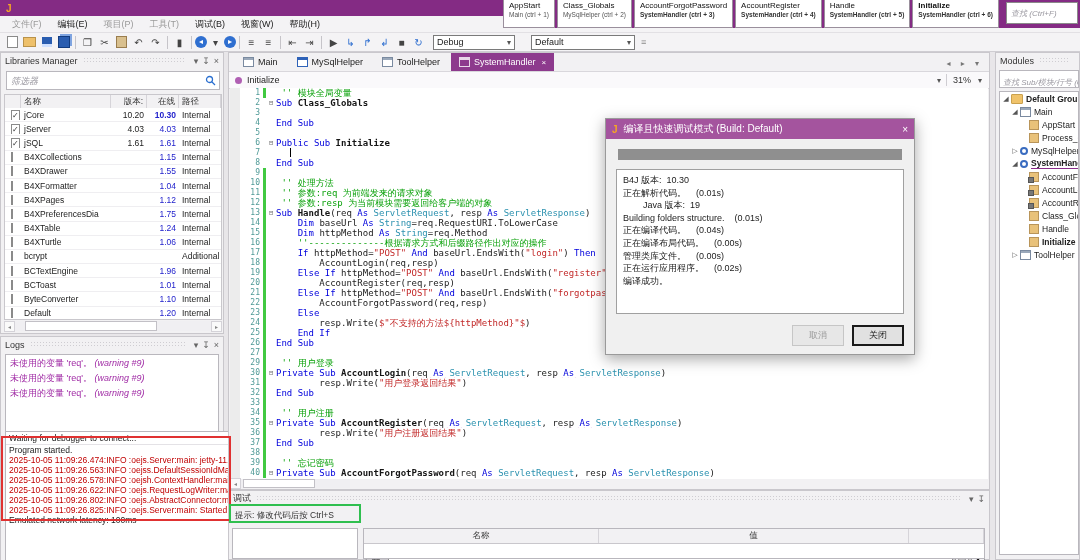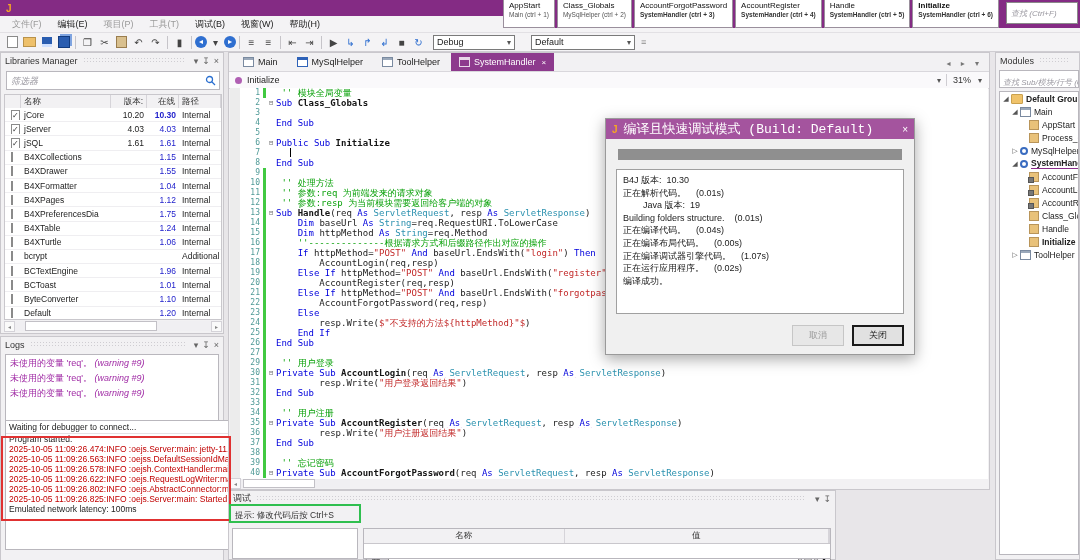--- a/index.html
+++ b/index.html
@@ -53,21 +53,21 @@
   .lc{padding:0 3px;box-sizing:border-box;overflow:hidden;white-space:nowrap;}
   .cb{width:9px;height:9px;border:1px solid #8a8a8a;background:#fff;margin-left:3px;font-size:8px;line-height:8px;color:#333;text-align:center;}
   .w-chk{width:16px;flex:none;}.w-name{width:90px;flex:none;}.w-ver{width:36px;flex:none;text-align:right;}.w-onl{width:32px;flex:none;text-align:right;}.w-path{flex:1;}
   .onl{color:#2222cc;}.onl.b{font-weight:bold;}
   .lhscroll{position:absolute;left:3px;top:268px;width:218px;height:10px;background:#f0eff2;display:flex;align-items:center;}
   .lthumb{height:8px;background:#fff;border:1px solid #c2c0c6;width:130px;margin-left:10px;}
   .sbtn{width:9px;height:9px;font-size:6px;color:#888;display:flex;align-items:center;justify-content:center;border:1px solid #d4d2d8;background:#fafafa;}
   
   #warnBox{position:absolute;left:4px;top:17px;width:214px;height:88px;}
   .warnline{font-size:9px;color:#a02ba5;padding:2px 4px 0 4px;white-space:nowrap;overflow:hidden;}
-  #logBox{position:absolute;left:4px;top:83px;width:250px;height:130px;}
+  #logBox{position:absolute;left:4px;top:94px;width:250px;height:130px;}
   .logline{font-size:8.5px;line-height:10px;padding:0 3px;white-space:nowrap;overflow:hidden;}
   .logline.red{color:#c00000;}
   .logline.dark{color:#1c1c1c;}
   .logstatus{font-size:8.5px;color:#1c1c1c;padding:1px 3px;border-bottom:1px solid #e4e2e6;white-space:nowrap;overflow:hidden;}
   
   #editor{position:absolute;left:228px;top:52px;width:762px;height:438px;background:#f2f1f3;border:1px solid #c9c7cc;box-sizing:border-box;}
   .etabs{height:18px;display:flex;align-items:flex-end;background:#f2f1f3;padding-left:6px;position:relative;}
   .etab{height:16px;display:flex;align-items:center;font-size:9px;color:#222;background:#f2f1f3;padding:0 7px;margin-right:3px;border:1px solid transparent;white-space:nowrap;}
   .etab .eticon{width:9px;height:8px;border:1px solid #7a8aa0;background:#fff;box-shadow:inset 0 2px 0 #9aa8ba;margin-right:4px;flex:none;}
   .etab .eticon.cls{border:1px solid #2e62b8;box-shadow:inset 0 2px 0 #2e62b8;}
@@ -93,21 +93,21 @@
   .tk-t{color:#2b91af;}
   .tk-s{color:#c22828;}
   .tk-c{color:#09a109;}
   .tk-n{color:#151515;font-weight:bold;}
   .tk-p{color:#1a1a1a;}
   .u{text-decoration:underline;text-decoration-style:wavy;text-decoration-color:#cf6ad8;}
   .caret{display:inline-block;border-left:1px solid #000;height:9px;margin-left:14px;}
   .ehscroll{position:absolute;left:1px;bottom:1px;height:9px;width:120px;background:#f0eff2;display:flex;align-items:center;}
   .ethumb{width:70px;height:7px;background:#fff;border:1px solid #c2c0c6;margin-left:2px;}
   
-  #debugp{position:absolute;left:228px;top:490px;width:608px;height:70px;}
+  #debugp{position:absolute;left:228px;top:490px;width:762px;height:70px;}
   .tipbox{position:absolute;left:3px;top:16px;width:126px;height:17px;display:flex;align-items:center;font-size:8.5px;color:#333;padding-left:3px;box-sizing:border-box;white-space:nowrap;overflow:hidden;}
   .watchrow{position:absolute;left:134px;top:16px;right:4px;height:17px;display:flex;align-items:center;margin-top:44px;}
   .watchlbl{font-size:9px;color:#333;margin-right:4px;}
   .watchinput{flex:1;height:15px;border:1px solid #8a8a8a;font-size:9px;box-sizing:border-box;background:#fff;padding:0 3px;}
   .wbtn{width:14px;height:15px;border:1px solid #9a9a9a;background:#f0eff2;display:flex;align-items:center;justify-content:center;font-size:9px;color:#444;margin-left:2px;box-sizing:border-box;}
   .wbtn.red{color:#111;font-weight:bold;}
   .dleft{position:absolute;left:3px;top:37px;width:126px;bottom:0;}
   .dtable{position:absolute;left:134px;top:37px;right:4px;bottom:0;background:#fff;border:1px solid #b9b7bd;box-sizing:border-box;}
   .dth{display:flex;height:14px;background:#f2f1f3;border-bottom:1px solid #c9c7cc;font-size:8.5px;color:#333;}
   .dthc{border-right:1px solid #d6d4d9;display:flex;align-items:center;justify-content:center;box-sizing:border-box;}
@@ -124,21 +124,21 @@
   .ti{flex:none;margin-left:1px;}
   .ti-folder{width:10px;height:8px;background:#f0c36a;border:1px solid #caa14e;border-radius:1px;}
   .ti-module{width:9px;height:8px;background:#fff;border:1px solid #7a8aa0;box-shadow:inset 0 2px 0 #9aa8ba;}
   .ti-class{width:8px;height:8px;border:2px solid #3a6cc0;border-radius:50%;box-sizing:border-box;}
   .ti-sub{width:8px;height:8px;background:#e9c27a;border:1px solid #b9955a;position:relative;}
   .ti-sub.priv::after{content:"";position:absolute;left:-2px;bottom:-2px;width:4px;height:4px;background:#777;border:1px solid #555;}
   
   #dialog{position:absolute;left:605px;top:118px;width:310px;height:237px;background:#f0f0f0;border:1px solid #9a9a9a;box-shadow:0 4px 14px rgba(0,0,0,.35);box-sizing:border-box;z-index:40;}
   .dtitle{height:20px;background:#a4549e;display:flex;align-items:center;padding:0 6px;}
   .dtitle .dlogo{color:#f6a623;font-weight:bold;font-size:10px;margin-right:6px;}
-  .dtitle .dtext{color:#fff;font-size:13px;flex:1;font-family:Liberation Mono, monospace;}
+  .dtitle .dtext{color:#fff;font-size:10px;flex:1;}
   .dtitle .dclose{color:#fff;font-size:10px;}
   .dprog{position:absolute;left:12px;top:30px;right:12px;height:11px;background:#8f8f8f;}
   .dlog{position:absolute;left:10px;top:50px;right:10px;bottom:40px;background:#fff;border:1px solid #a0a0a0;font-size:9px;line-height:12.6px;color:#222;padding:4px 6px;white-space:pre;overflow:hidden;}
   .dbtns{position:absolute;right:10px;bottom:8px;display:flex;}
   .btn{border:1px solid #adadad;background:#e1e1e1;font-size:9px;padding:3px 16px;margin-left:8px;color:#222;}
   .btn.disabled{color:#9a9a9a;border-color:#c6c6c6;background:#e7e7e7;}
   .btn.def{border:2px solid #1a1a1a;padding:2px 15px;}
   
   .annot{position:absolute;z-index:60;pointer-events:none;box-sizing:border-box;}
   #redbox{left:1px;top:436px;width:230px;height:85px;border:2px solid #e03131;}
@@ -587,21 +587,21 @@
       </div>
   </div>
 
   <div id="dialog">
     <div class="dtitle">
       <span class="dlogo">J</span>
       <span class="dtext">编译且快速调试模式 (Build: Default)</span>
       <span class="dclose">×</span>
     </div>
     <div class="dprog"></div>
-    <div class="dlog" id="dlog"><div>B4J 版本:  10.30</div><div>正在解析代码。    (0.01s)</div><div>        Java 版本:  19</div><div>Building folders structure.    (0.01s)</div><div>正在编译代码。    (0.04s)</div><div>正在编译布局代码。    (0.00s)</div><div>正在编译调试器引擎代码。    (1.07s)</div><div>正在运行应用程序。    (0.02s)</div><div>编译成功。</div></div>
+    <div class="dlog" id="dlog"><div>B4J 版本:  10.30</div><div>正在解析代码。    (0.01s)</div><div>        Java 版本:  19</div><div>Building folders structure.    (0.01s)</div><div>正在编译代码。    (0.04s)</div><div>正在编译布局代码。    (0.00s)</div><div>管理类库文件。    (0.00s)</div><div>正在运行应用程序。    (0.02s)</div><div>编译成功。</div></div>
     <div class="dbtns">
       <button class="btn disabled">取消</button>
       <button class="btn def">关闭</button>
     </div>
   </div>
 
   <div class="annot" id="redbox"></div>
   <div class="annot" id="greenbox"></div>
 
 </div>

